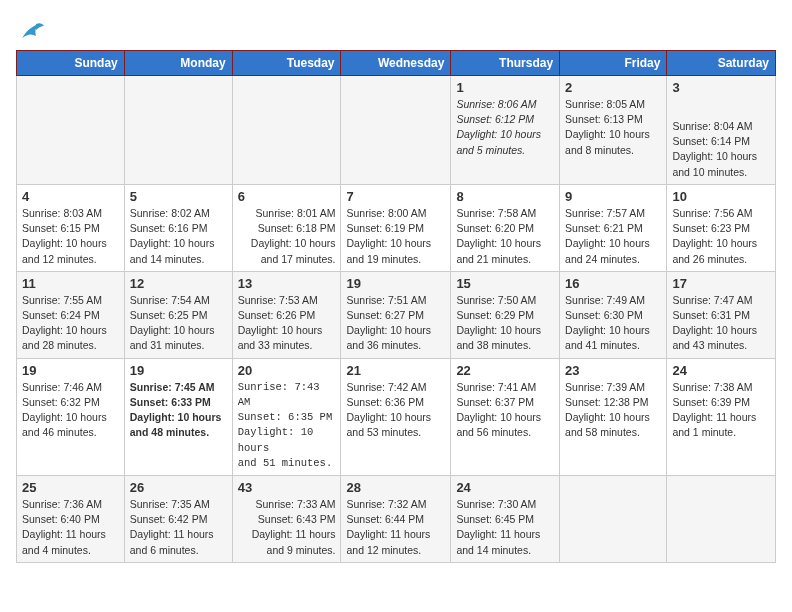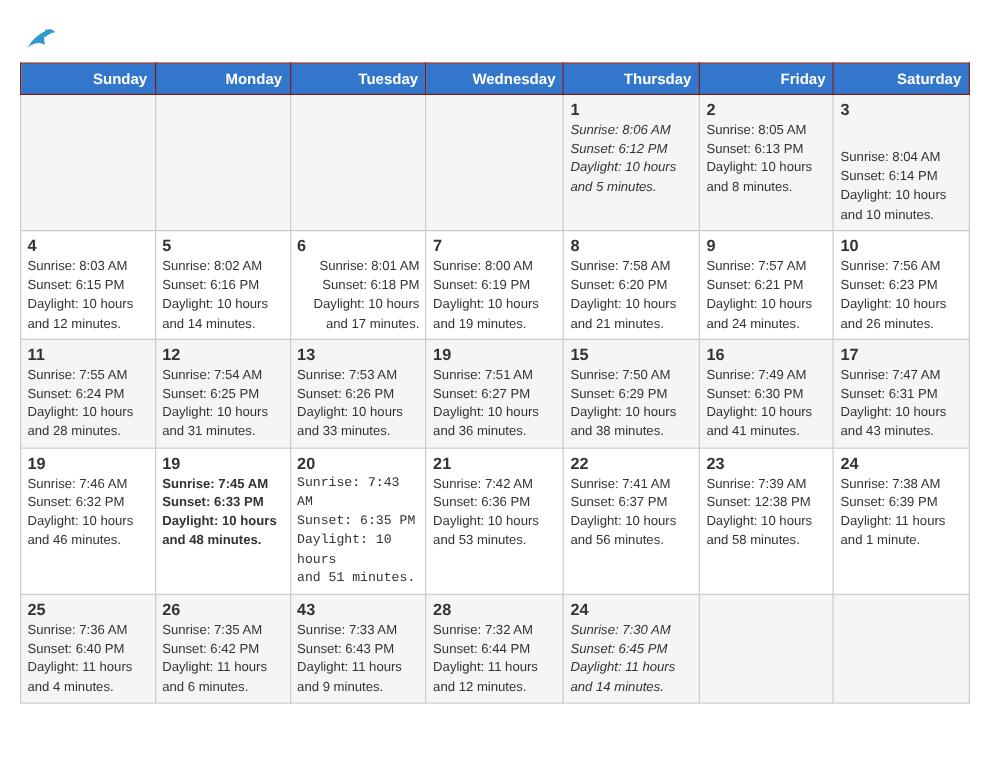--- a/index.html
+++ b/index.html
@@ -309,35 +309,35 @@
         </td>
         <td>
           <div class="day-num">26</div>
           <div class="day-info" style="white-space: pre-line;">Sunrise: 7:35 AM
 Sunset: 6:42 PM
 Daylight: 11 hours
 and 6 minutes.</div>
         </td>
         <td>
           <div class="day-num">43</div>
-          <div class="day-info" style="white-space: pre-line;">Sunrise: 7:33 AM
+          <div class="day-info" style="white-space: pre-line; text-align: right;">Sunrise: 7:33 AM
 Sunset: 6:43 PM
 Daylight: 11 hours
 and 9 minutes.</div>
         </td>
         <td>
           <div class="day-num">28</div>
           <div class="day-info" style="white-space: pre-line;">Sunrise: 7:32 AM
 Sunset: 6:44 PM
 Daylight: 11 hours
 and 12 minutes.</div>
         </td>
         <td>
           <div class="day-num">24</div>
-          <div class="day-info" style="white-space: pre-line; font-style: italic;">Sunrise: 7:30 AM
+          <div class="day-info" style="white-space: pre-line;">Sunrise: 7:30 AM
 Sunset: 6:45 PM
 Daylight: 11 hours
 and 14 minutes.</div>
         </td>
         <td></td>
         <td></td>
       </tr>
     </tbody>
 </table>
 

